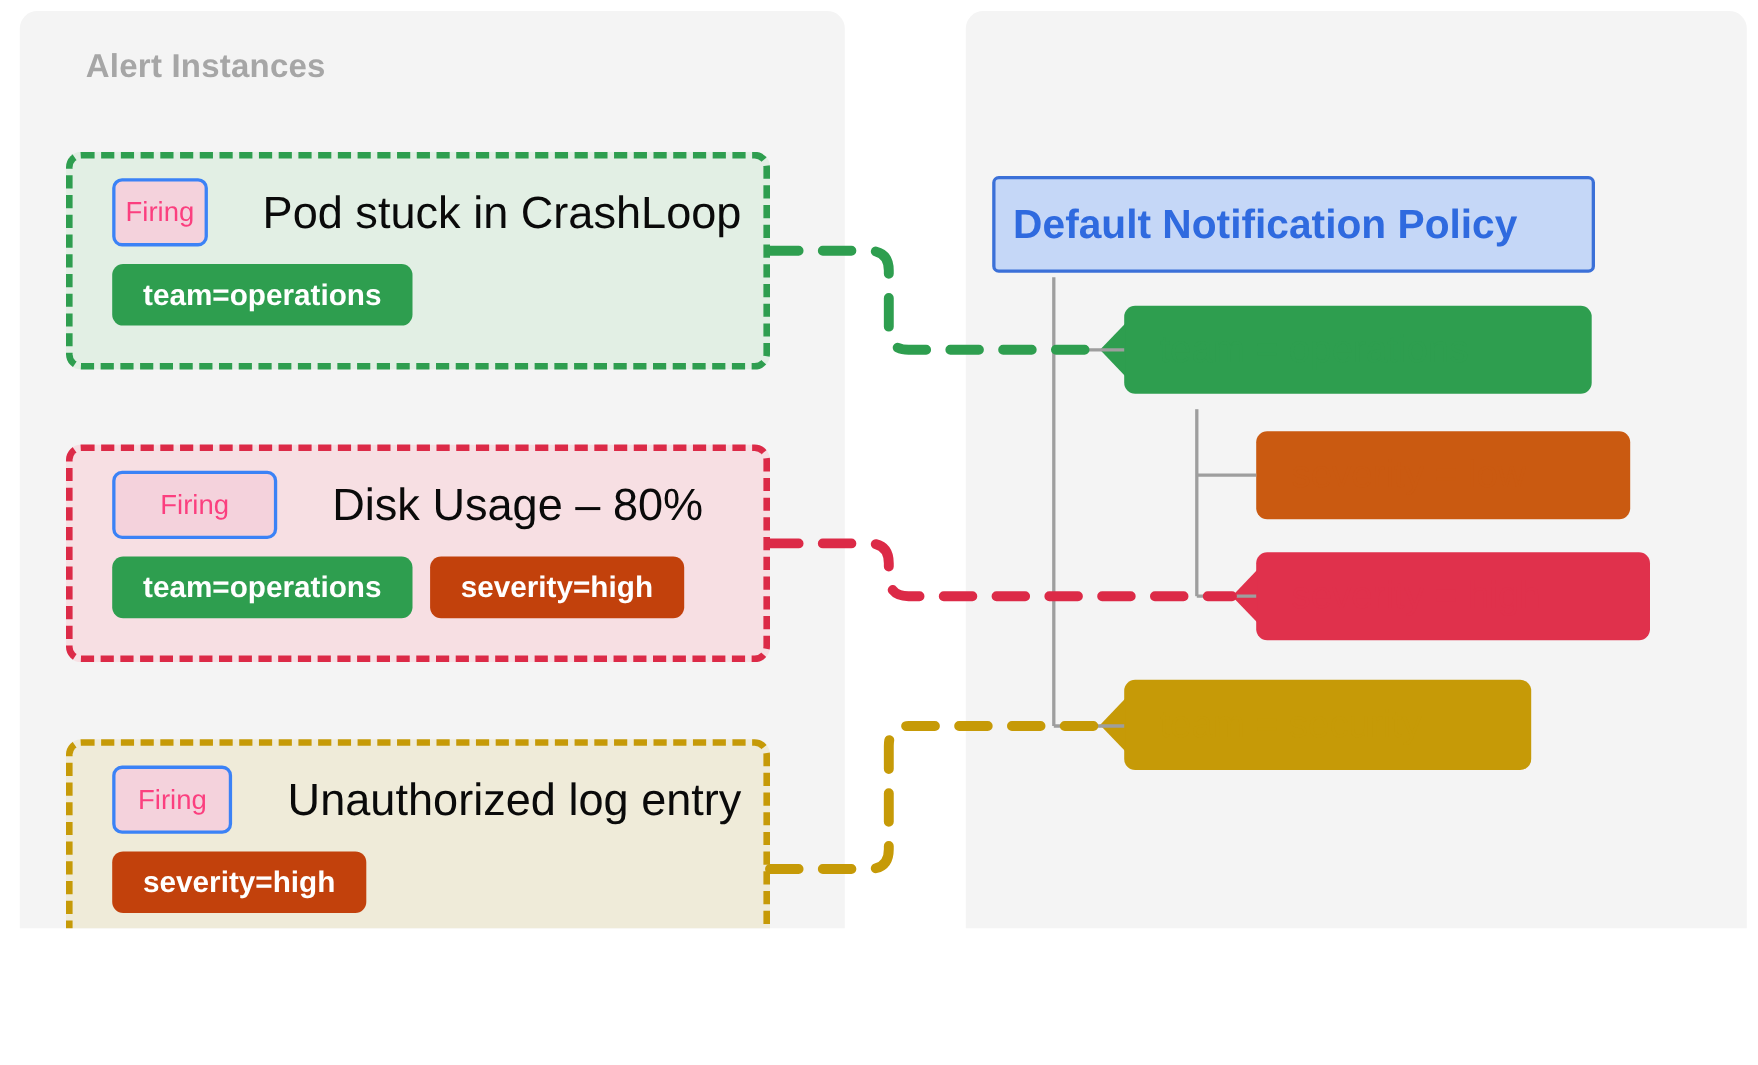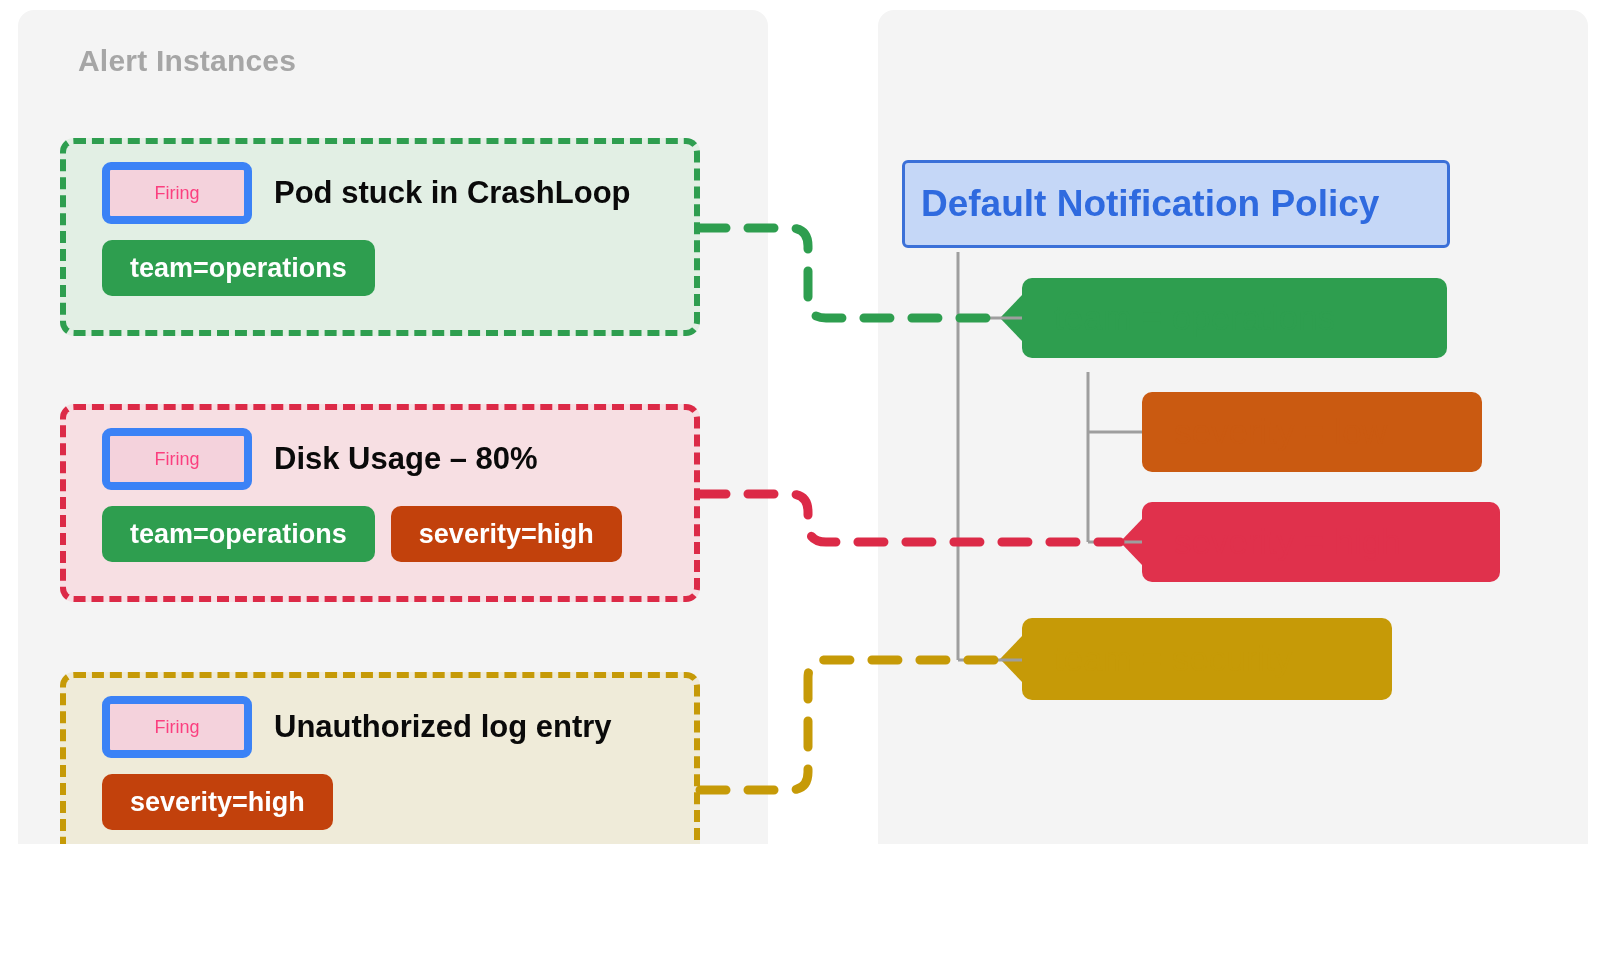--- a/index.html
+++ b/index.html
@@ -69,31 +69,32 @@
     height: 62px;
   }
   .firing-badge {
     box-sizing: border-box;
     display: flex;
     align-items: center;
     justify-content: center;
     width: 150px;
     height: 62px;
     border-radius: 9px;
-    border: 8px solid #3b82f6;
+    border: 3px solid #3b82f6;
     background: #f4d2dc;
     color: #fb3f7f;
-    font-size: 18px;
+    font-size: 25px;
     font-weight: 400;
   }
   .alert-title {
-    font-size: 31px;
-    font-weight: 700;
+    font-size: 41px;
+    font-weight: 400;
     color: #0a0a0a;
     white-space: nowrap;
+    margin-left: 28px;
   }
   .alert-labels {
     display: flex;
     align-items: center;
     gap: 16px;
     margin-top: 16px;
   }
   .label-chip {
     display: flex;
     align-items: center;

